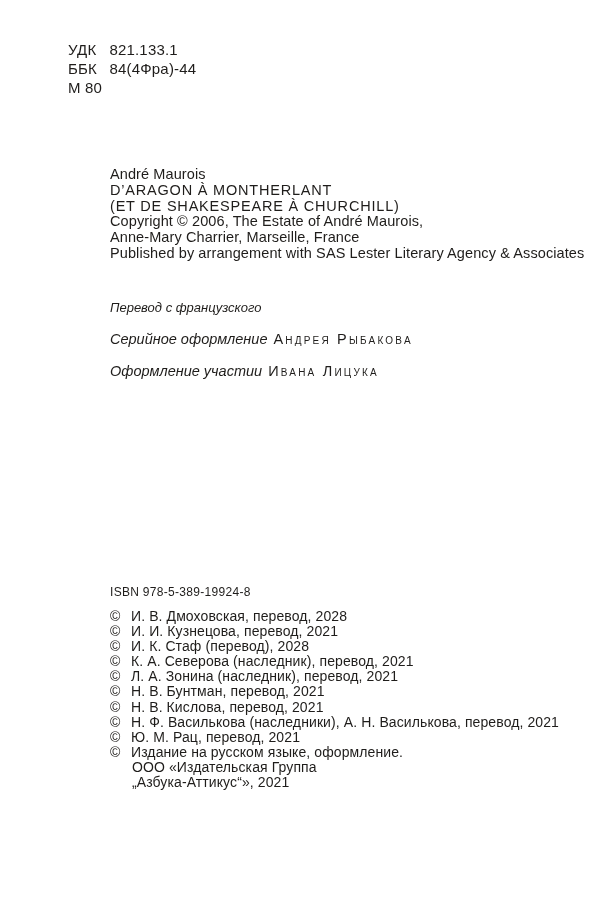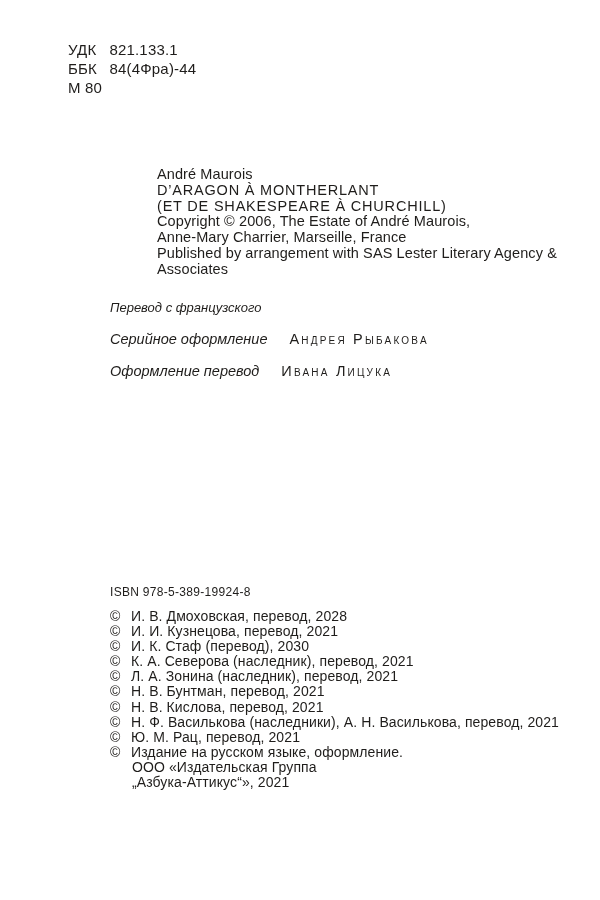--- a/index.html
+++ b/index.html
@@ -25,40 +25,39 @@
   .udk-block .code-label { display: inline-block; width: 37px; }
 
   
   .title-block {
     position: absolute;
     left: 110px;
     top: 167px;
     font-size: 14.5px;
     line-height: 15.8px;
     letter-spacing: 0.1px;
-    margin-left: 47px;
   }
   .title-block .caps { letter-spacing: 0.8px; }
 
   .translation-note {
     position: absolute;
     left: 110px;
     top: 300px;
     font-size: 13px;
     font-style: italic;
   }
 
   .credit-line { position: absolute; left: 110px; font-size: 14.5px; }
   .credit-line.first  { top: 331px; }
   .credit-line.second { top: 363px; }
   .credit-role { font-style: italic; }
   .credit-name {
     font-variant: small-caps;
     letter-spacing: 2.2px;
-    margin-left: 22px;
+    margin-left: 6px;
     text-align: right;
   }
 
   .participation-note {
     position: absolute;
     left: 110px;
     top: 394px;
     font-size: 14.5px;
   }
 
@@ -109,30 +108,30 @@
     <div>Anne-Mary Charrier, Marseille, France</div>
     <div>Published by arrangement with SAS Lester Literary Agency &amp; Associates</div>
   </div>
 
   <div class="translation-note">Перевод с французского</div>
 
   <div class="credit-line first">
     <span class="credit-role">Серийное оформление</span><span class="credit-name">Андрея Рыбакова</span>
   </div>
   <div class="credit-line second">
-    <span class="credit-role">Оформление перевод</span><span class="credit-name">Ивана Лицука</span>
+    <span class="credit-role">Оформление участии</span><span class="credit-name">Ивана Лицука</span>
   </div>
 
 
   <div class="isbn-line">ISBN 978-5-389-19924-8</div>
 
   <div class="copyright-block">
     <div class="c-line"><span class="c-sym">©</span><span>И. В. Дмоховская, перевод, 2028</span></div>
     <div class="c-line"><span class="c-sym">©</span><span>И. И. Кузнецова, перевод, 2021</span></div>
-    <div class="c-line"><span class="c-sym">©</span><span>И. К. Стаф (перевод), 2030</span></div>
+    <div class="c-line"><span class="c-sym">©</span><span>И. К. Стаф (перевод), 2028</span></div>
     <div class="c-line"><span class="c-sym">©</span><span>К. А. Северова (наследник), перевод, 2021</span></div>
     <div class="c-line"><span class="c-sym">©</span><span>Л. А. Зонина (наследник), перевод, 2021</span></div>
     <div class="c-line"><span class="c-sym">©</span><span>Н. В. Бунтман, перевод, 2021</span></div>
     <div class="c-line"><span class="c-sym">©</span><span>Н. В. Кислова, перевод, 2021</span></div>
     <div class="c-line"><span class="c-sym">©</span><span>Н. Ф. Василькова (наследники), А. Н. Василькова, перевод, 2021</span></div>
     <div class="c-line"><span class="c-sym">©</span><span>Ю. М. Рац, перевод, 2021</span></div>
     <div class="c-line"><span class="c-sym">©</span><span>Издание на русском языке, оформление.</span></div>
     <div class="cont-line">ООО «Издательская Группа</div>
     <div class="cont-line">„Азбука-Аттикус“», 2021</div>
   </div>

